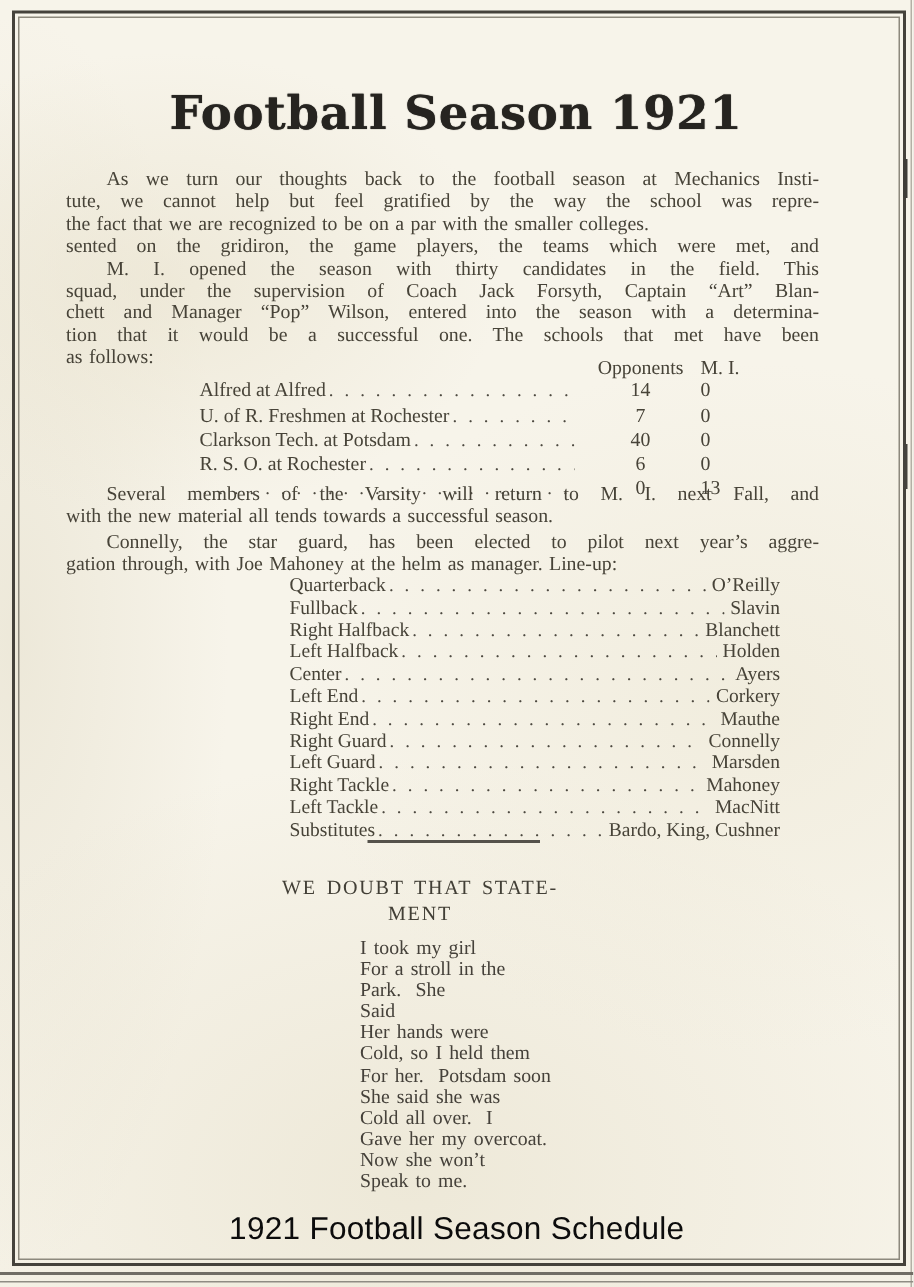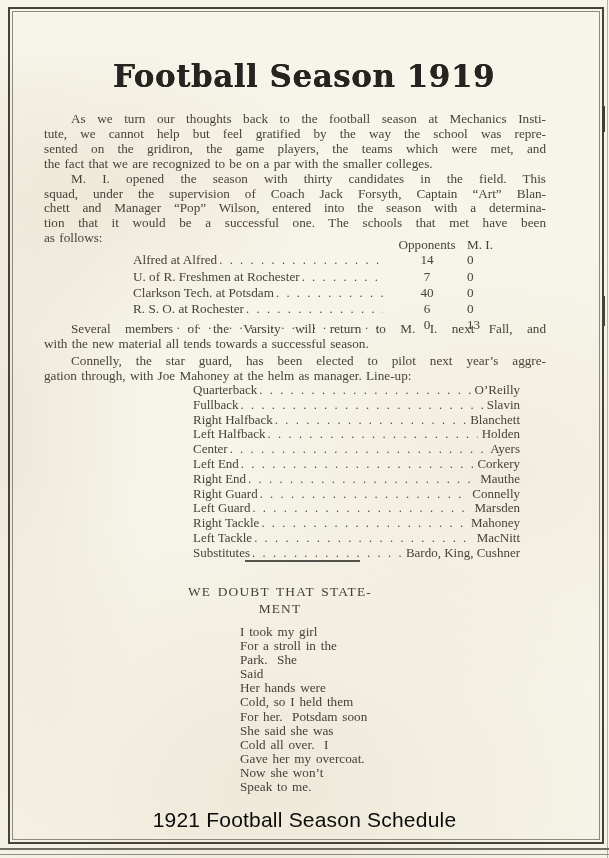--- a/index.html
+++ b/index.html
@@ -112,27 +112,27 @@
 <div class="page">
 
   <div class="frame-outer">
     <div class="frame-inner"></div>
   </div>
   <div class="scan-edge-right"></div>
   <div class="scan-edge-bottom"></div>
   <div class="artifact-a"></div>
   <div class="artifact-b"></div>
 
-  <div class="title">Football Season 1919</div>
+  <div class="title">Football Season 1921</div>
 
   <div class="bodyblock blk-p12">
     <div class="bodyline indent">As we turn our thoughts back to the football season at Mechanics Insti-</div>
     <div class="bodyline">tute, we cannot help but feel gratified by the way the school was repre-</div>
+    <div class="bodyline last">the fact that we are recognized to be on a par with the smaller colleges.</div>
     <div class="bodyline">sented on the gridiron, the game players, the teams which were met, and</div>
-    <div class="bodyline last">the fact that we are recognized to be on a par with the smaller colleges.</div>
     <div class="bodyline indent">M. I. opened the season with thirty candidates in the field.  This</div>
     <div class="bodyline">squad, under the supervision of Coach Jack Forsyth, Captain “Art” Blan-</div>
     <div class="bodyline">chett and Manager “Pop” Wilson, entered into the season with a determina-</div>
     <div class="bodyline">tion that it would be a successful one.  The schools that met have been</div>
     <div class="bodyline last">as follows:</div>
   </div>
 
   <div class="sched">
     <div class="sched-header">
       <span class="spacer"></span>

